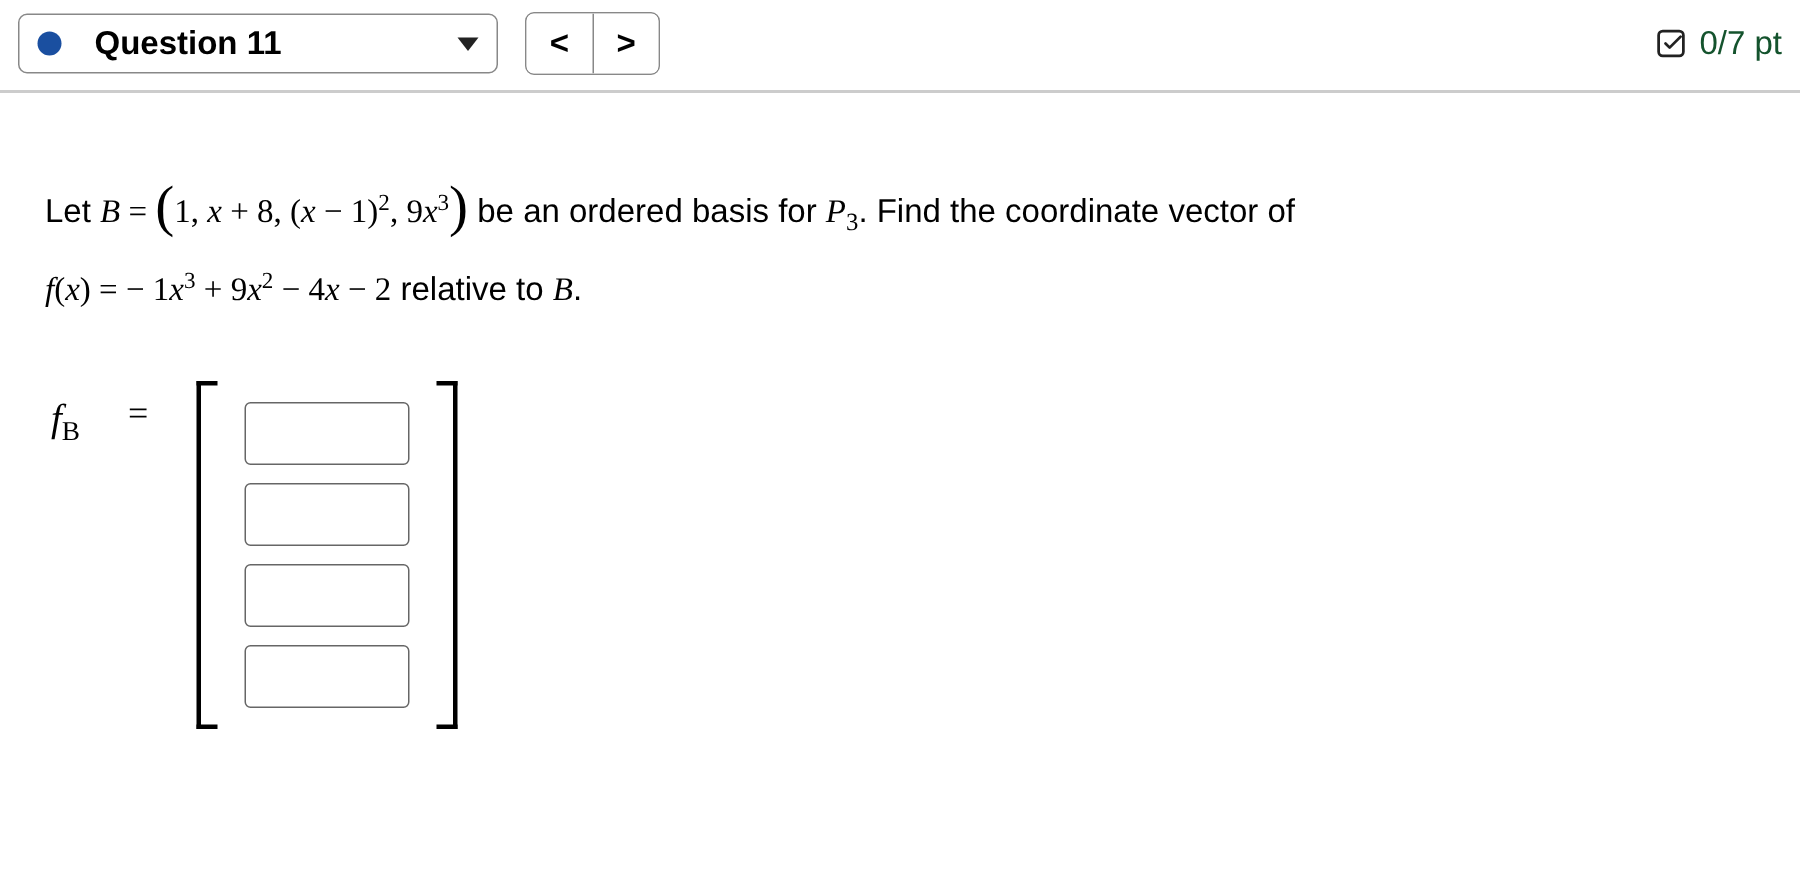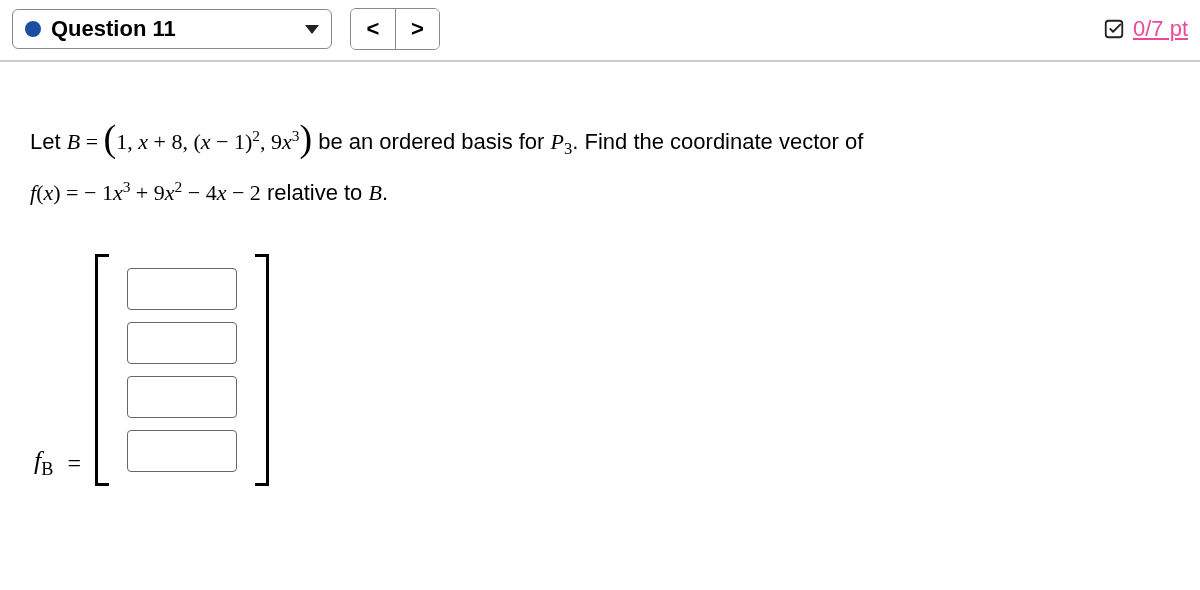--- a/index.html
+++ b/index.html
@@ -23,21 +23,21 @@
     display: flex;
     align-items: center;
     border: 1px solid #888;
     border-radius: 6px;
     padding: 6px 12px;
     width: 320px;
     justify-content: space-between;
     font-size: 22px;
     font-weight: 600;
   }
-  .qleft { display: flex; align-items: center; gap: 10px; }
+  .qleft { display: flex; align-items: center; gap: 22px; }
   .dot {
     width: 16px; height: 16px; border-radius: 50%;
     background: #1a4fa0;
   }
   .caret-down {
     width: 0; height: 0;
     border-left: 7px solid transparent;
     border-right: 7px solid transparent;
     border-top: 9px solid #222;
   }
@@ -53,42 +53,42 @@
     display: flex; align-items: center; justify-content: center;
     font-size: 22px; font-weight: 700;
     background: #fff;
     cursor: pointer;
   }
   .navbtn + .navbtn { border-left: 1px solid #888; }
   .spacer { flex: 1; }
   .score {
     display: flex; align-items: center; gap: 8px;
     font-size: 22px; font-weight: 400;
-    color: #ec4899;
-    text-decoration: underline;
+    color: #14532d;
   }
   .check-icon { width: 22px; height: 22px; }
 
   .content {
     padding: 28px 24px 20px 30px;
     font-size: 22px;
     line-height: 1.9;
     margin-top: 10px;
   }
   .math-i { font-family: "Times New Roman", serif; font-style: italic; }
   .math-r { font-family: "Times New Roman", serif; font-style: normal; }
   .bigp { font-size: 38px; font-family: "Times New Roman", serif; position: relative; top: 2px; }
   sup { font-size: 0.7em; }
   sub { font-size: 0.75em; font-style: normal; }
 
   .answer-area {
     display: flex;
-    align-items: flex-end;
+    align-items: flex-start;
     margin-top: 40px;
     margin-left: 4px;
+    gap: 18px;
   }
   .fB {
     font-family: "Times New Roman", serif;
     font-style: italic;
     font-size: 26px;
     margin-right: 8px;
   }
   .fB sub { font-style: normal; font-size: 0.7em; }
   .eq { font-family: "Times New Roman", serif; font-size: 24px; margin: 0 14px 0 6px; }
 

